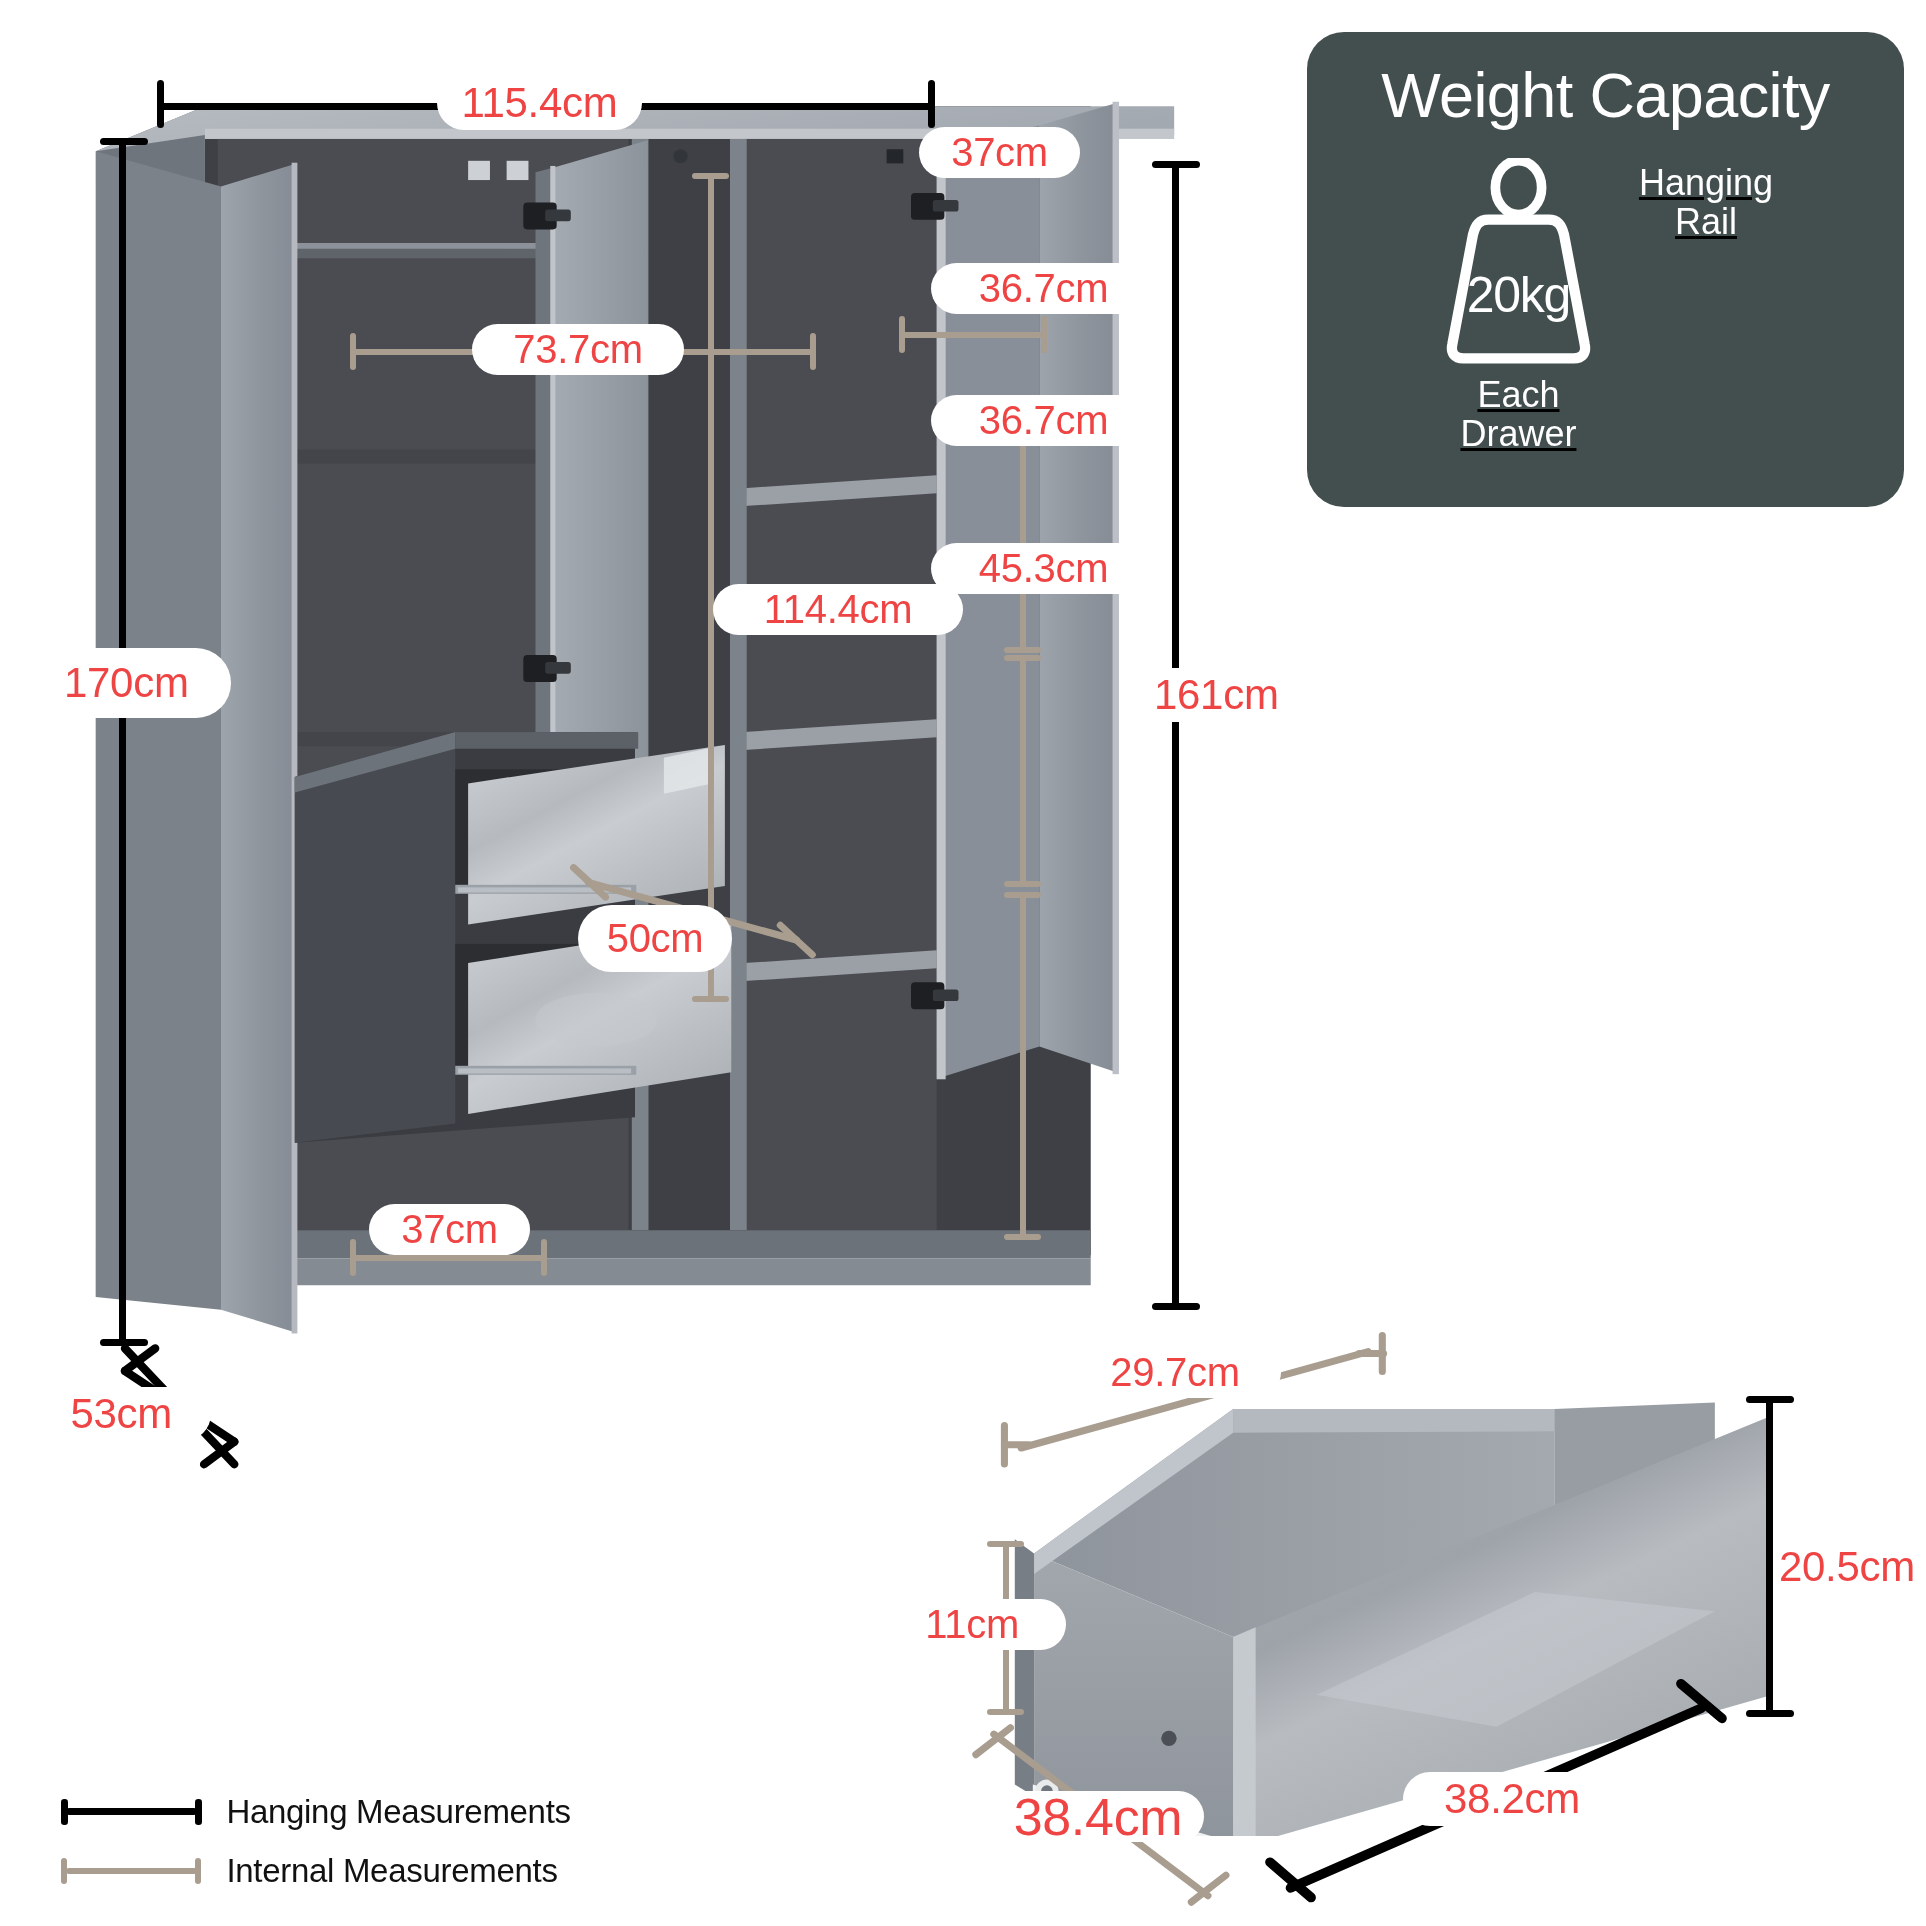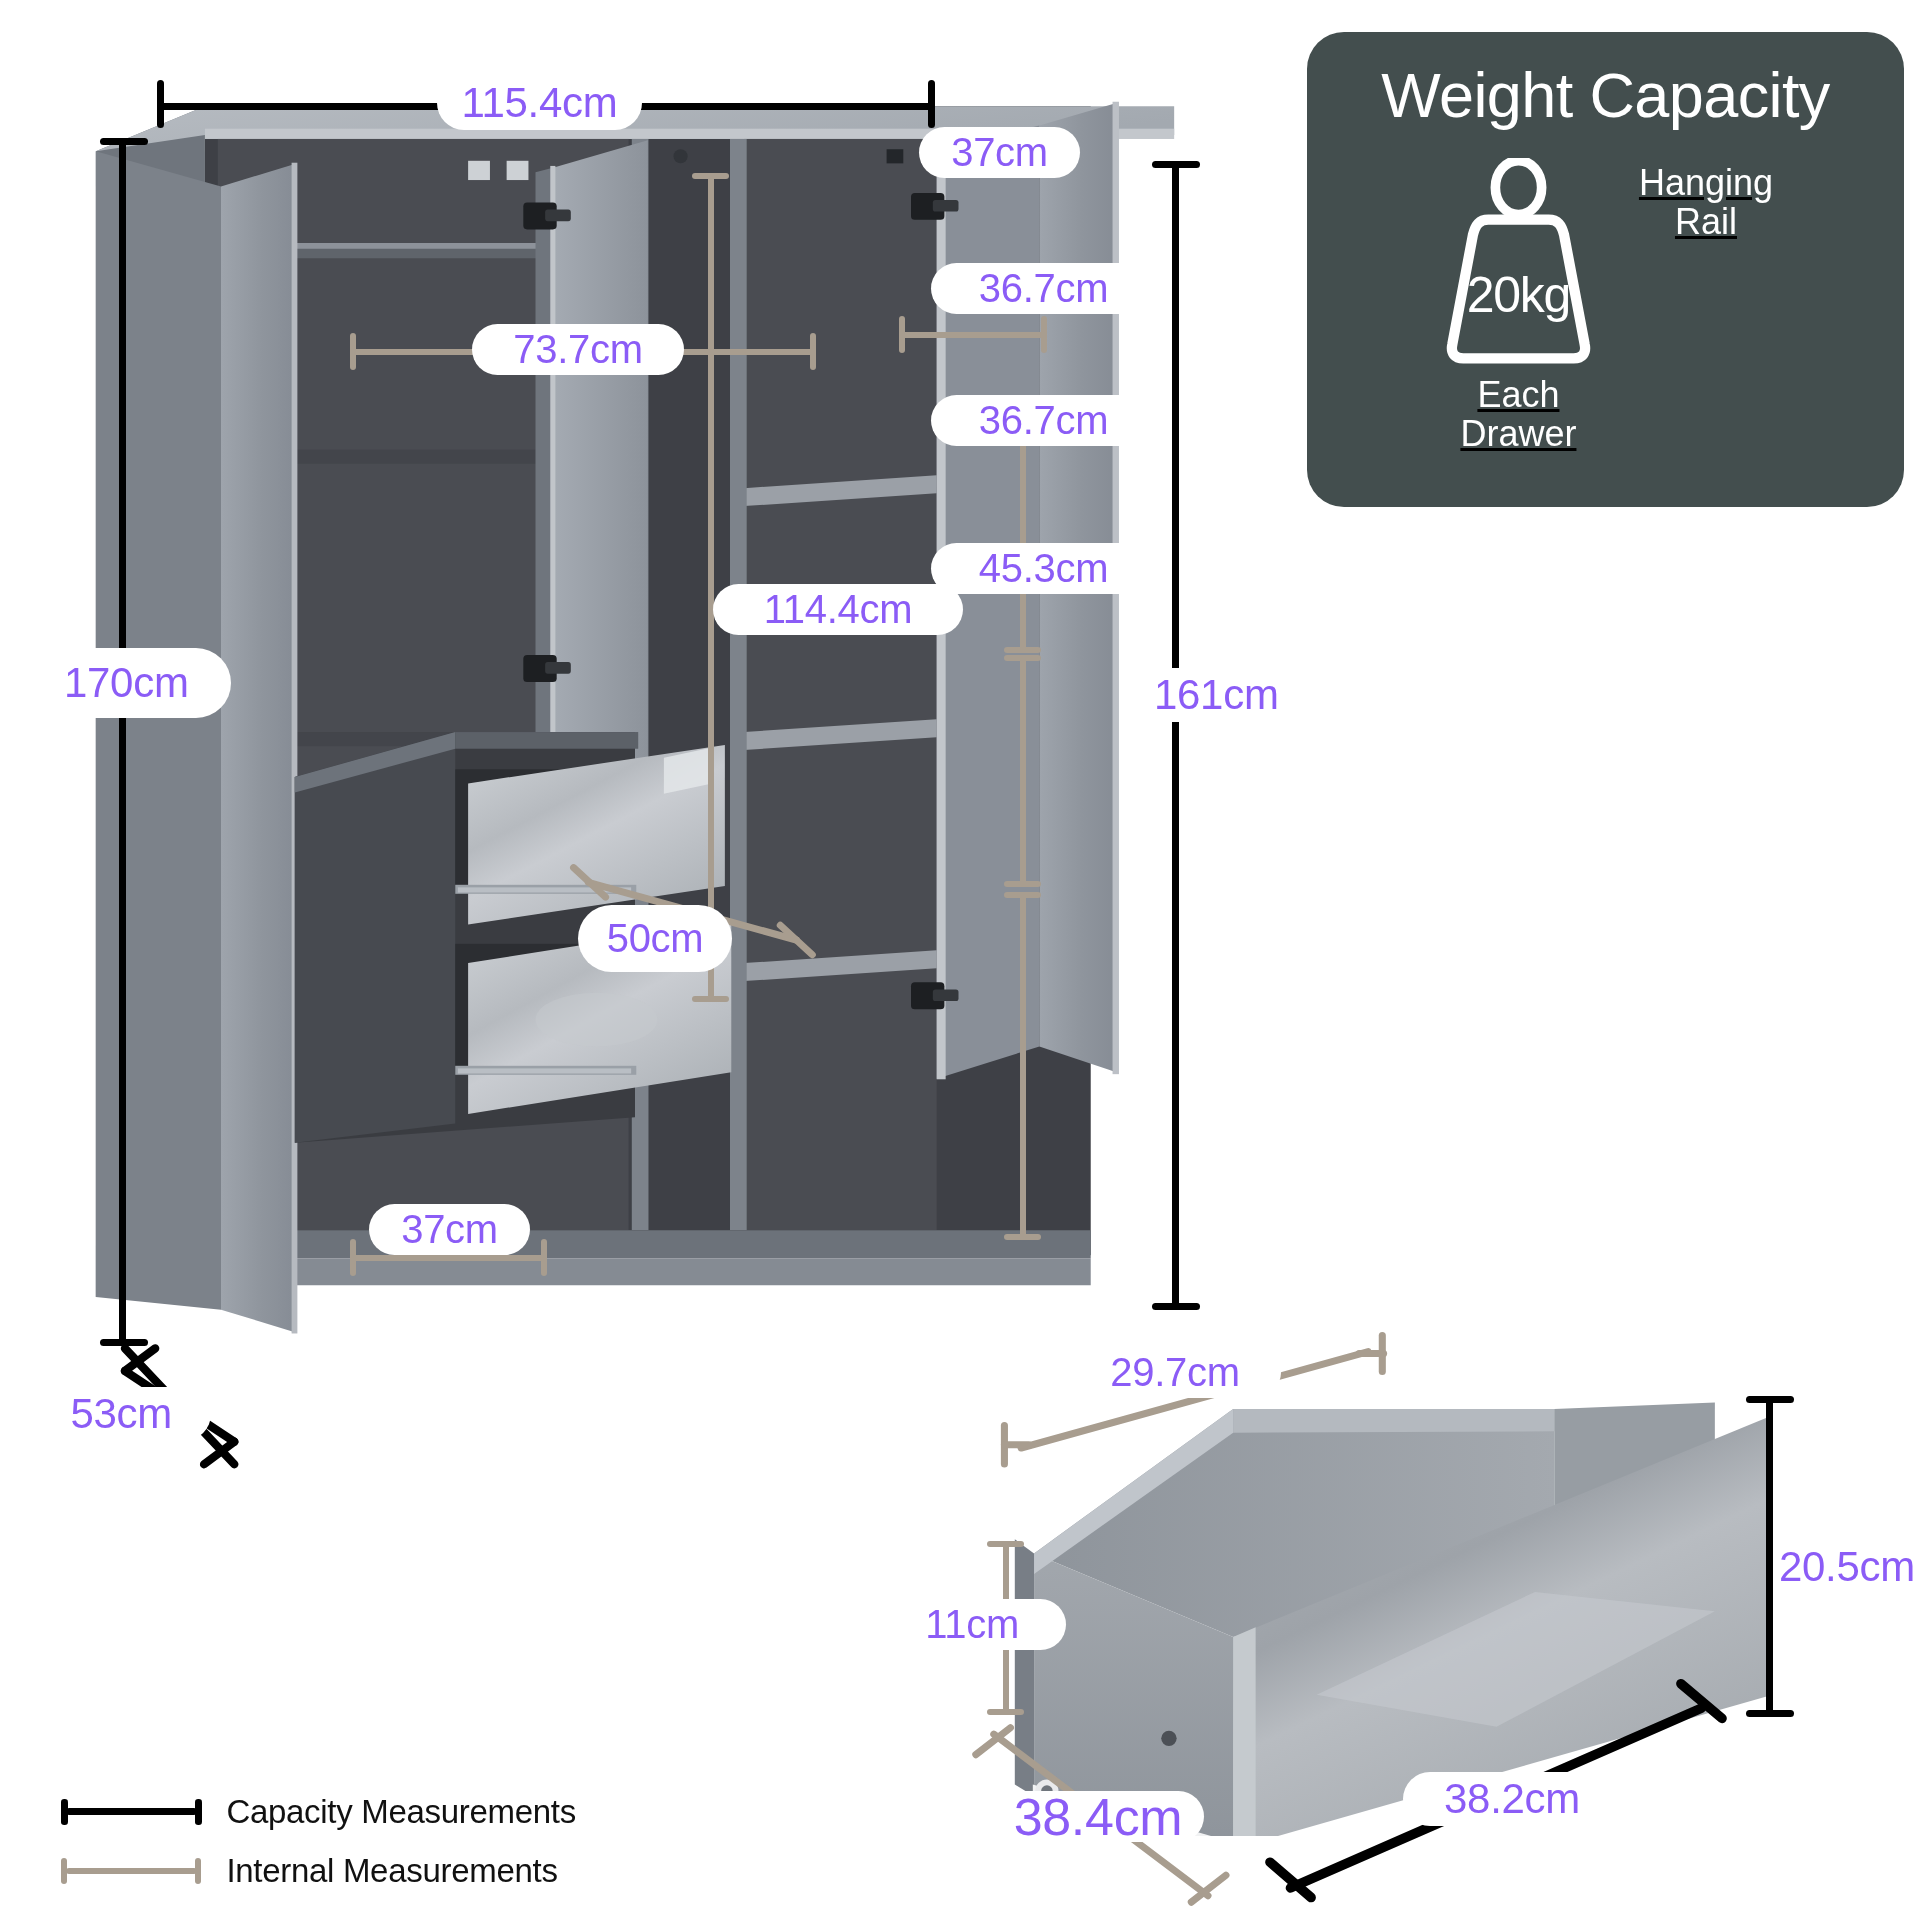--- a/index.html
+++ b/index.html
@@ -5,21 +5,21 @@
   html,body{margin:0;padding:0;background:#ffffff;}
   body{width:1926px;height:1926px;position:relative;overflow:hidden;
        font-family:"Liberation Sans", sans-serif;}
 
   #stage{position:absolute;left:0;top:0;width:1926px;height:1926px;}
 
   
   .pill{
     position:absolute;
     background:#ffffff;
-    color:#8b5cf6;
+    color:#ef4444;
     border-radius:641px;
     display:flex;align-items:center;justify-content:center;
     font-weight:400;
     letter-spacing:-0.3px;
     white-space:nowrap;
     z-index:40;
   }
 
   
   .ext-v{position:absolute;background:#000;width:7px;z-index:20;}
@@ -345,21 +345,21 @@
     </div>
   </div>
 
   <div id="legend">
     <div class="legend-row">
       <div class="legend-swatch sw-ext">
         <div class="sw-capL"></div>
           <div class="sw-bar"></div>
           <div class="sw-capR"></div>
       </div>
-      <div class="legend-text">Capacity Measurements</div>
+      <div class="legend-text">Hanging Measurements</div>
     </div>
     <div class="legend-row">
       <div class="legend-swatch sw-int">
         <div class="sw-capL"></div>
           <div class="sw-bar"></div>
           <div class="sw-capR"></div>
       </div>
       <div class="legend-text">Internal Measurements</div>
     </div>
   </div>

